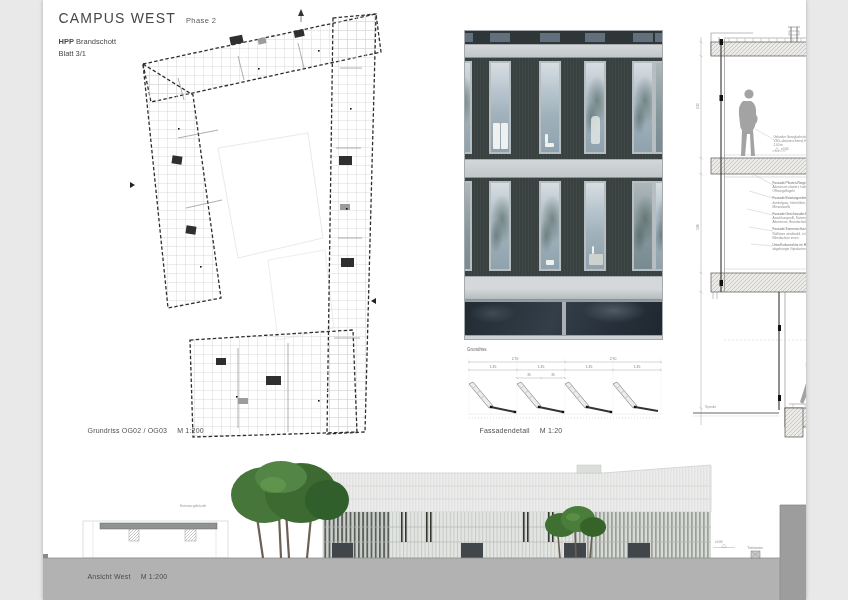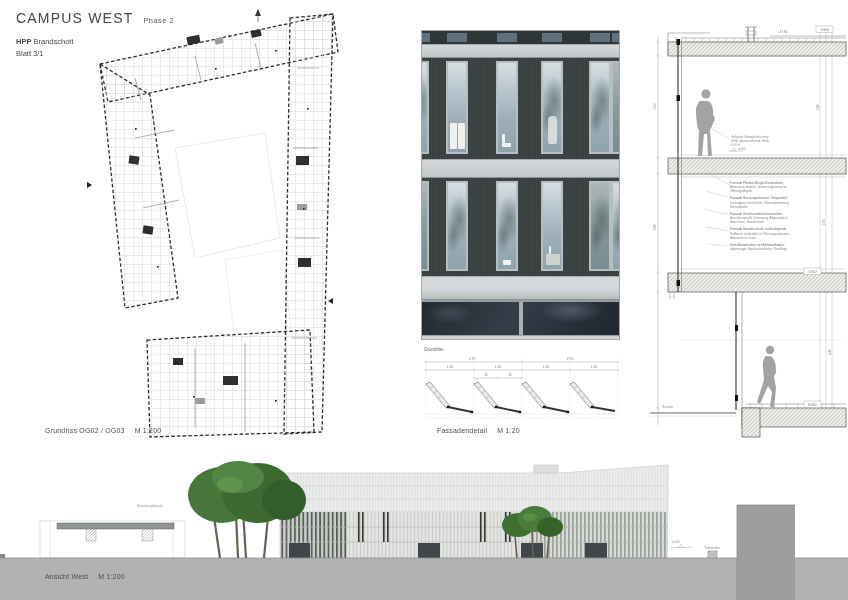--- a/index.html
+++ b/index.html
@@ -1,16 +1,16 @@
 <!DOCTYPE html>
 <html><head>
 <meta charset="utf-8">
 <style>
   html,body{margin:0;padding:0;background:#e9e9e9;font-family:"Liberation Sans",sans-serif;}
-  .board{position:relative;width:848px;height:600px;background:#ffffff;overflow:hidden;margin:0 auto;
+  .board{position:relative;width:763px;height:600px;background:#ffffff;overflow:hidden;margin:0 auto;
          box-shadow:0 0 4px rgba(0,0,0,.25);}
   .abs{position:absolute;}
 
   
   .hdr-title{left:16px;top:10px;font-size:14px;letter-spacing:1.2px;color:#474747;font-weight:400;}
   .hdr-phase{font-size:7.5px;letter-spacing:.4px;color:#5a5a5a;margin-left:10px;}
   .hdr-firm{left:16px;top:37px;font-size:7.5px;color:#4a4a4a;}
   .hdr-firm b{font-weight:700;}
   .hdr-sheet{left:16px;top:49px;font-size:7.5px;color:#4a4a4a;}
 

